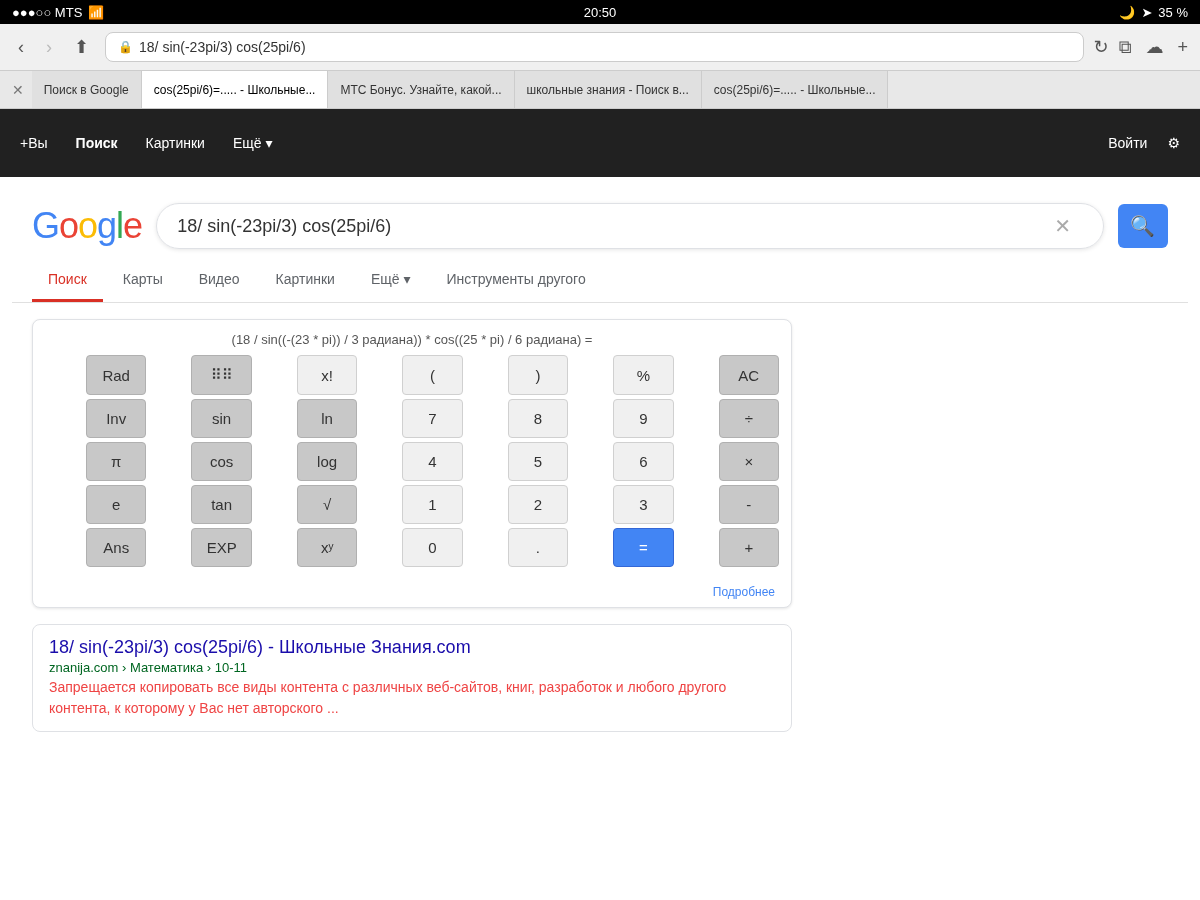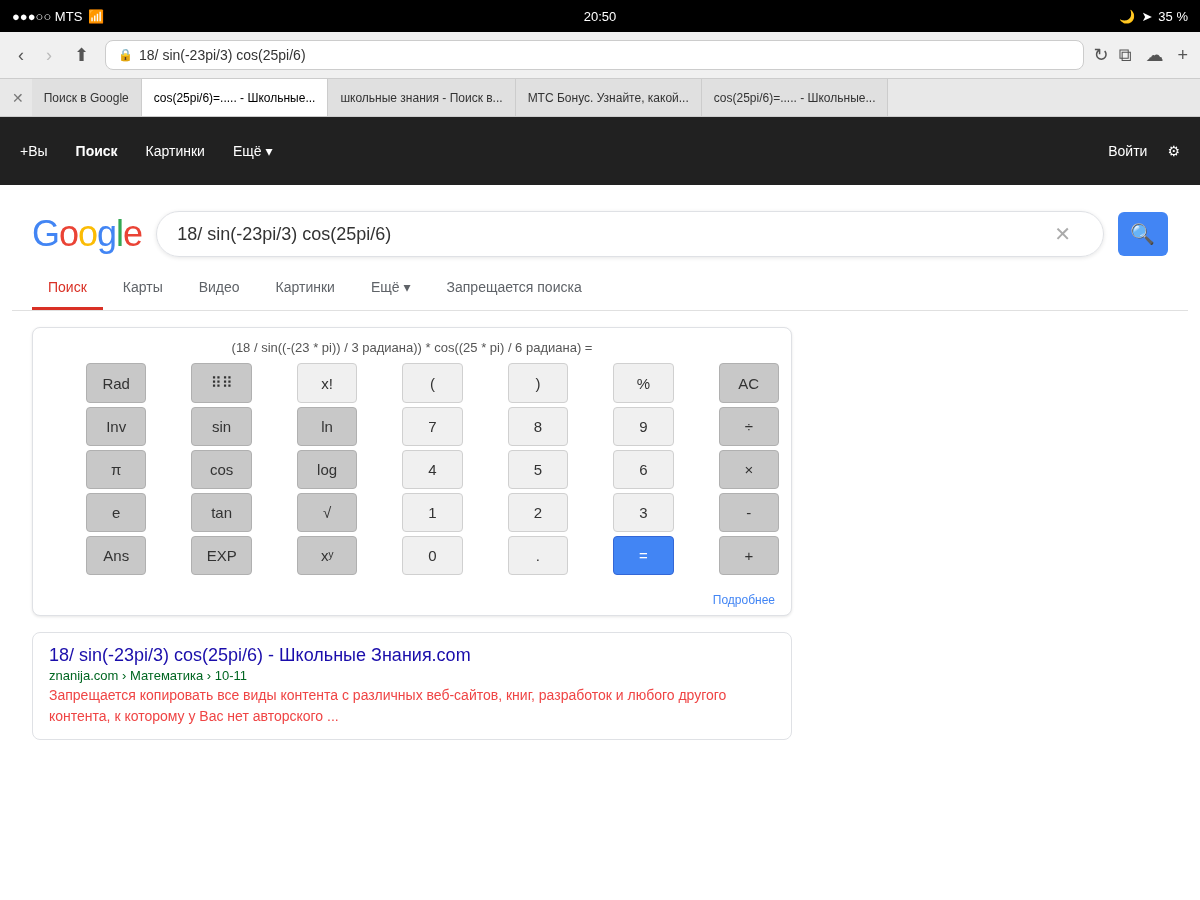--- a/index.html
+++ b/index.html
@@ -2,21 +2,21 @@
 <html><head>
   <meta charset="utf-8">
   <style>
     * { margin: 0; padding: 0; box-sizing: border-box; }
     body { font-family: Arial, sans-serif; background: #f1f3f4; width: 1200px; height: 900px; overflow: hidden; }
 
     
     .status-bar {
       background: #000;
       color: #fff;
-      height: 32px;
+      height: 24px;
       display: flex;
       align-items: center;
       justify-content: space-between;
       padding: 0 12px;
       font-size: 13px;
     }
     .status-left { display: flex; align-items: center; gap: 6px; }
     .status-center { position: absolute; left: 50%; transform: translateX(-50%); }
     .status-right { display: flex; align-items: center; gap: 6px; }
 
@@ -325,24 +325,24 @@
 
 <div class="tabs-bar">
   <button class="tab-close-btn">✕</button>
   <div class="tab">
     <span>Поиск в Google</span>
   </div>
   <div class="tab active-tab">
     <span>cos(25pi/6)=..... - Школьные...</span>
   </div>
   <div class="tab">
+    <span>МТС Бонус. Узнайте, какой...</span>
+  </div>
+  <div class="tab">
     <span>школьные знания - Поиск в...</span>
-  </div>
-  <div class="tab">
-    <span>МТС Бонус. Узнайте, какой...</span>
   </div>
   <div class="tab">
     <span>cos(25pi/6)=..... - Школьные...</span>
   </div>
 </div>
 
 <div class="google-toolbar">
   <span>+Вы</span>
   <span class="active-tool">Поиск</span>
   <span>Картинки</span>
@@ -367,21 +367,21 @@
       <span>🔍</span>
     </button>
   </div>
 
   <div class="search-tabs">
     <div class="search-tab active">Поиск</div>
     <div class="search-tab">Карты</div>
     <div class="search-tab">Видео</div>
     <div class="search-tab">Картинки</div>
     <div class="search-tab has-arrow">Ещё</div>
-    <div class="search-tab">Запрещается поиска</div>
+    <div class="search-tab">Инструменты другого</div>
   </div>
 
   <div class="calculator-widget">
     <div class="calc-expression">(18 / sin((-(23 * pi)) / 3 радиана)) * cos((25 * pi) / 6 радиана) =</div>
     <div class="calc-buttons">
 
       <button class="calc-btn dark">Rad</button>
       <button class="calc-btn dark">⠿⠿</button>
       <button class="calc-btn">x!</button>
       <button class="calc-btn">(</button>

